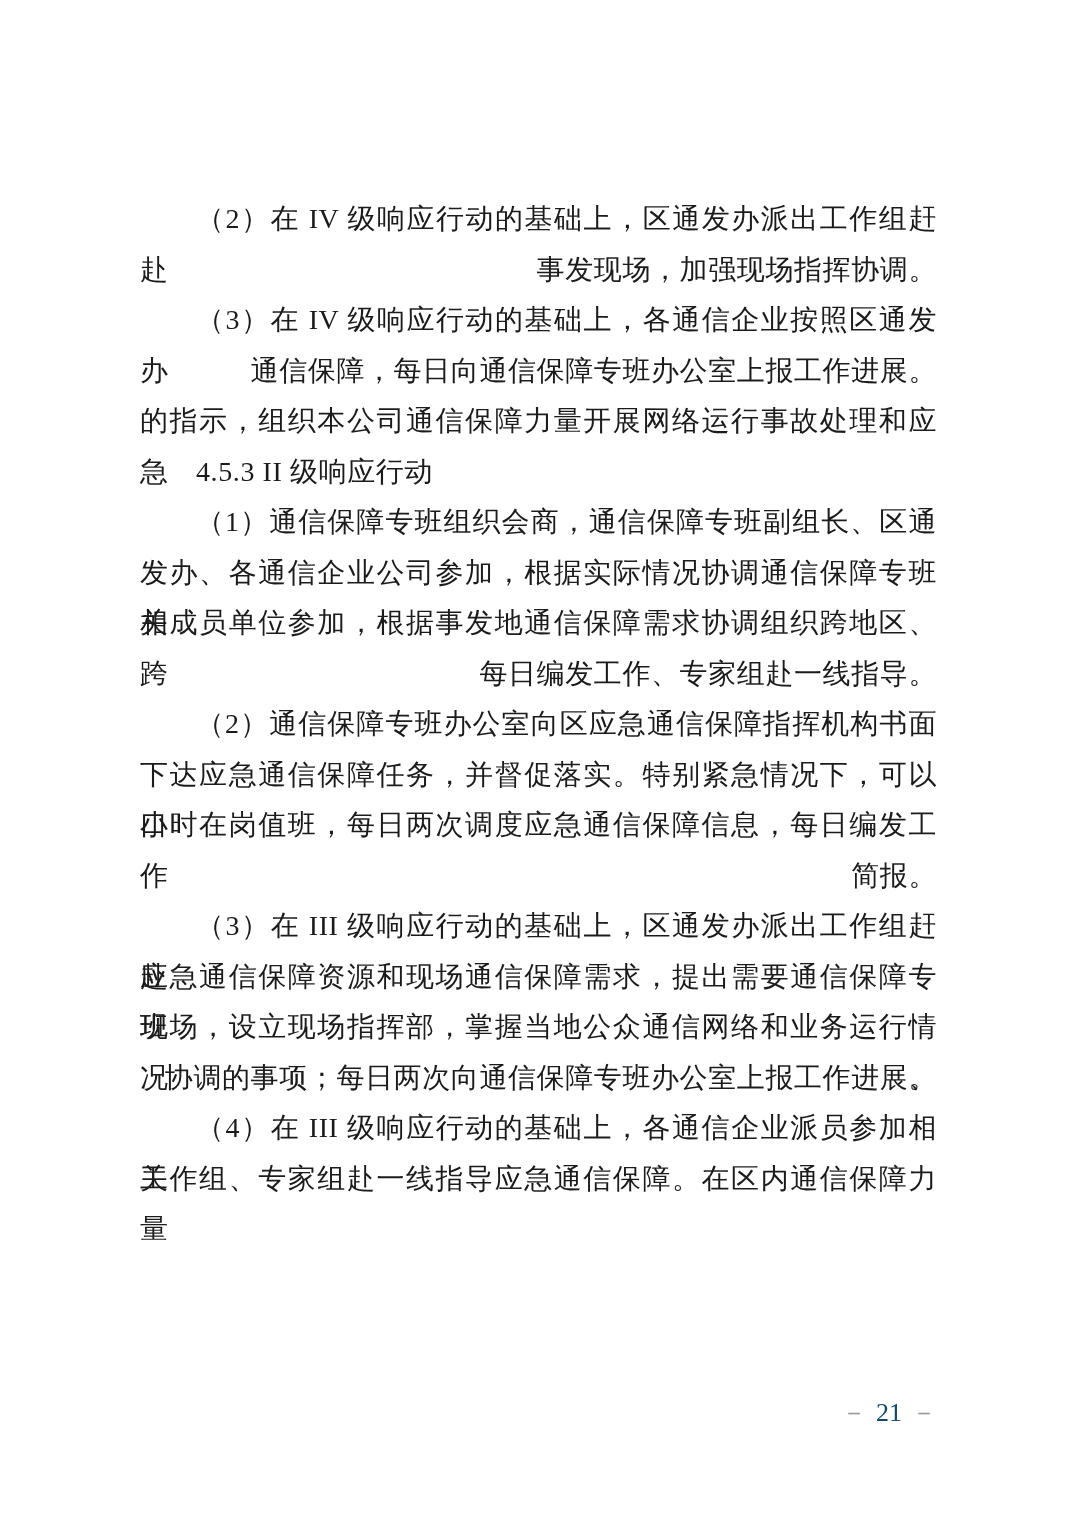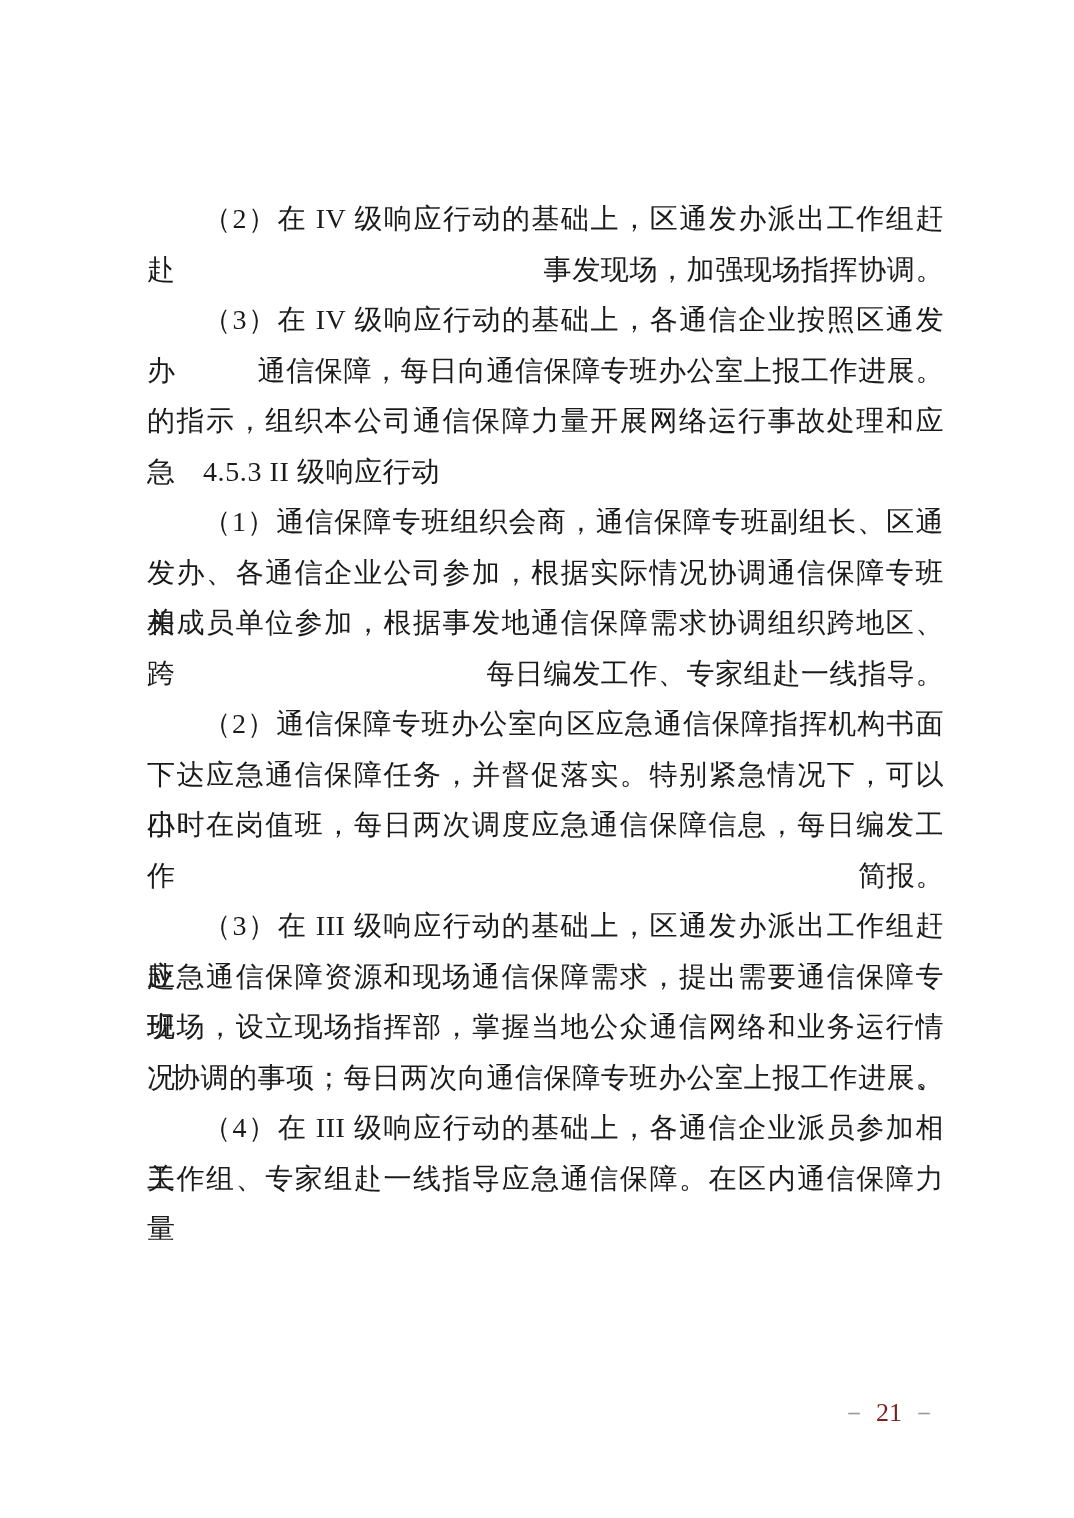--- a/index.html
+++ b/index.html
@@ -14,21 +14,20 @@
     background: #ffffff;
     overflow: hidden;
     font-family: "Liberation Serif", "DejaVu Serif", serif;
     color: #1b1b1b;
   }
   .content {
     position: absolute;
     left: 140px;
     top: 194px;
     width: 797px;
-    margin-left: 7px;
   }
   .line {
     font-size: 28px;
     line-height: 50.5px;
     height: 50.5px;
     letter-spacing: 0.6px;
     text-align: right;
   }
   
   .line.j {
@@ -48,21 +47,21 @@
     left: 0;
     width: 937px;
     text-align: right;
     font-size: 26px;
     line-height: 30px;
   }
   .footer .dash {
     color: #9a9a9a;
   }
   .footer .num {
-    color: #7f1d1d;
+    color: #0c4a6e;
     padding: 0 9px;
   }
 </style>
 </head>
 <body>
 
 <div class="page">
   <div class="content">
     <div class="line i j">（2）在 IV 级响应行动的基础上，区通发办派出工作组赶赴</div>
     <div class="line">事发现场，加强现场指挥协调。</div>

